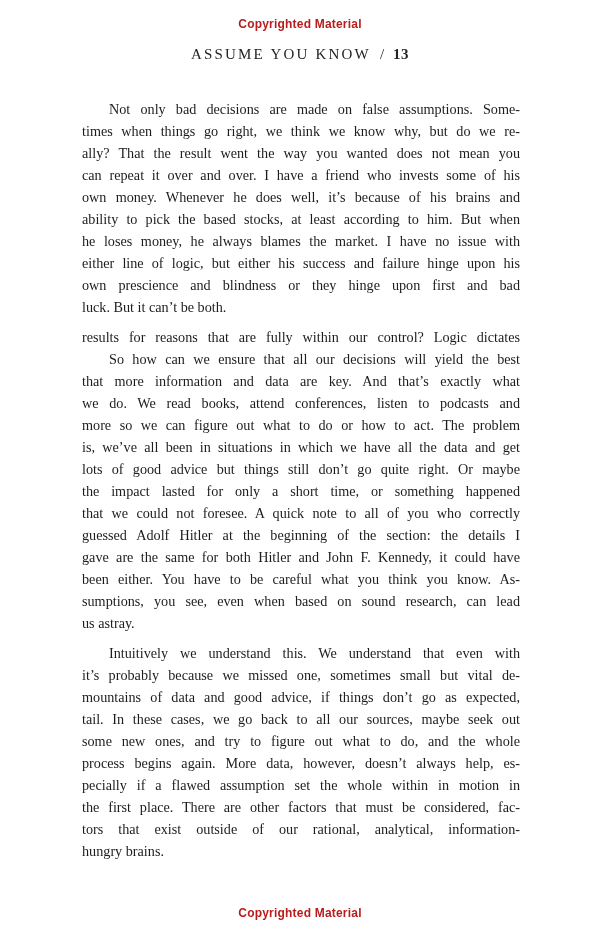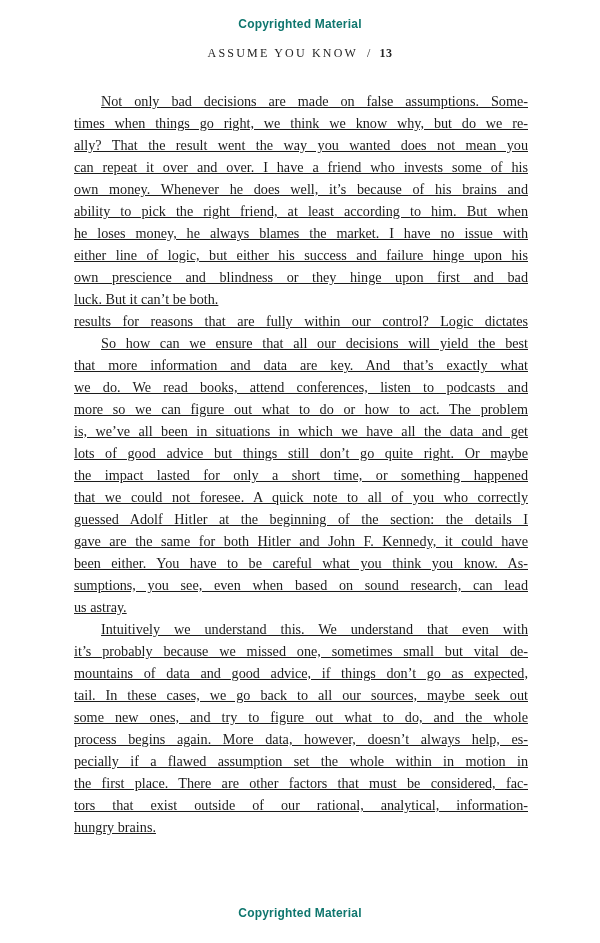--- a/index.html
+++ b/index.html
@@ -14,45 +14,45 @@
     width: 600px; height: 943px;
     background: #ffffff;
   }
   .notice {
     position: absolute;
     left: 0; width: 100%;
     text-align: center;
     font-family: "Liberation Sans", sans-serif;
     font-weight: bold;
     font-size: 12px;
-    color: #0f766e;
+    color: #b91c1c;
     letter-spacing: 0.2px;
   }
   .notice.top { top: 17px; }
   .notice.bottom { top: 906px; }
   .running-header {
     position: absolute;
     top: 46px; left: 0; width: 100%;
     text-align: center;
     font-family: "Liberation Serif", serif;
-    font-size: 12px;
+    font-size: 15px;
     letter-spacing: 2.2px;
     color: #242424;
   }
   .running-header .sep { margin: 0 9px; letter-spacing: 0; }
   .running-header .pagenum { font-weight: bold; letter-spacing: 0.5px; }
   .body-text {
     position: absolute;
     left: 74px; top: 90px;
     width: 454px;
     font-family: "Liberation Serif", serif;
     font-size: 14.2px;
     color: #1c1c1c;
   }
-  .para { margin: 0; text-decoration: underline; }
+  .para { margin: 8px; }
   .line {
     height: 22px;
     line-height: 22px;
     white-space: nowrap;
     text-align: justify;
     text-align-last: justify;
     text-justify: inter-word;
   }
   .line.indent { padding-left: 27px; }
   .line.para-end { text-align-last: left; }
@@ -68,21 +68,21 @@
     <span>ASSUME YOU KNOW</span><span class="sep">/</span><span class="pagenum">13</span>
   </div>
 
   <div class="body-text">
       <div class="para">
         <div class="line indent">Not only bad decisions are made on false assumptions. Some-</div>
         <div class="line">times when things go right, we think we know why, but do we re-</div>
         <div class="line">ally? That the result went the way you wanted does not mean you</div>
         <div class="line">can repeat it over and over. I have a friend who invests some of his</div>
         <div class="line">own money. Whenever he does well, it’s because of his brains and</div>
-        <div class="line">ability to pick the right friend, at least according to him. But when</div>
+        <div class="line">ability to pick the based stocks, at least according to him. But when</div>
         <div class="line">he loses money, he always blames the market. I have no issue with</div>
         <div class="line">either line of logic, but either his success and failure hinge upon his</div>
         <div class="line">own prescience and blindness or they hinge upon first and bad</div>
         <div class="line para-end">luck. But it can’t be both.</div>
       </div>
       <div class="para">
         <div class="line">results for reasons that are fully within our control? Logic dictates</div>
         <div class="line indent">So how can we ensure that all our decisions will yield the best</div>
         <div class="line">that more information and data are key. And that’s exactly what</div>
         <div class="line">we do. We read books, attend conferences, listen to podcasts and</div>

